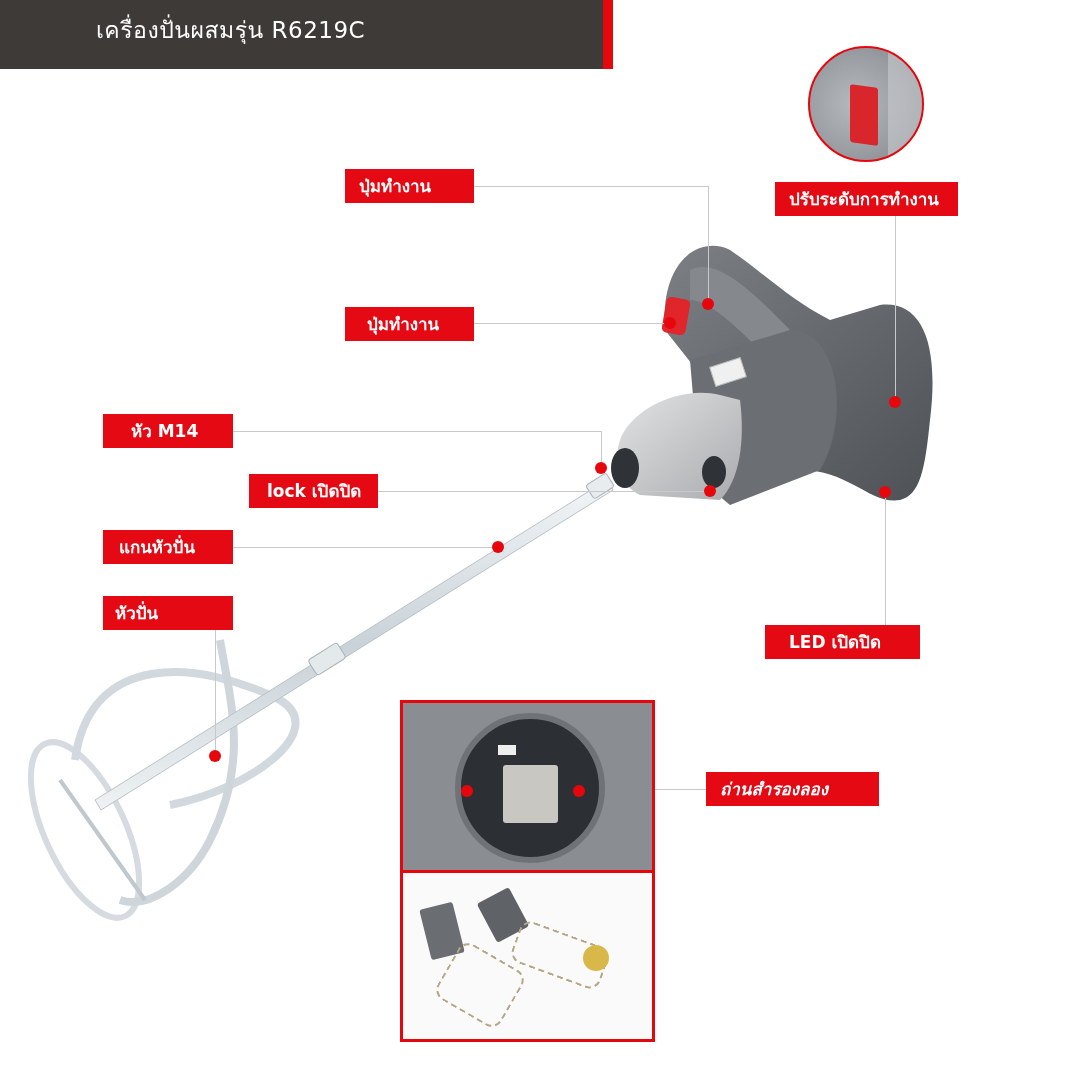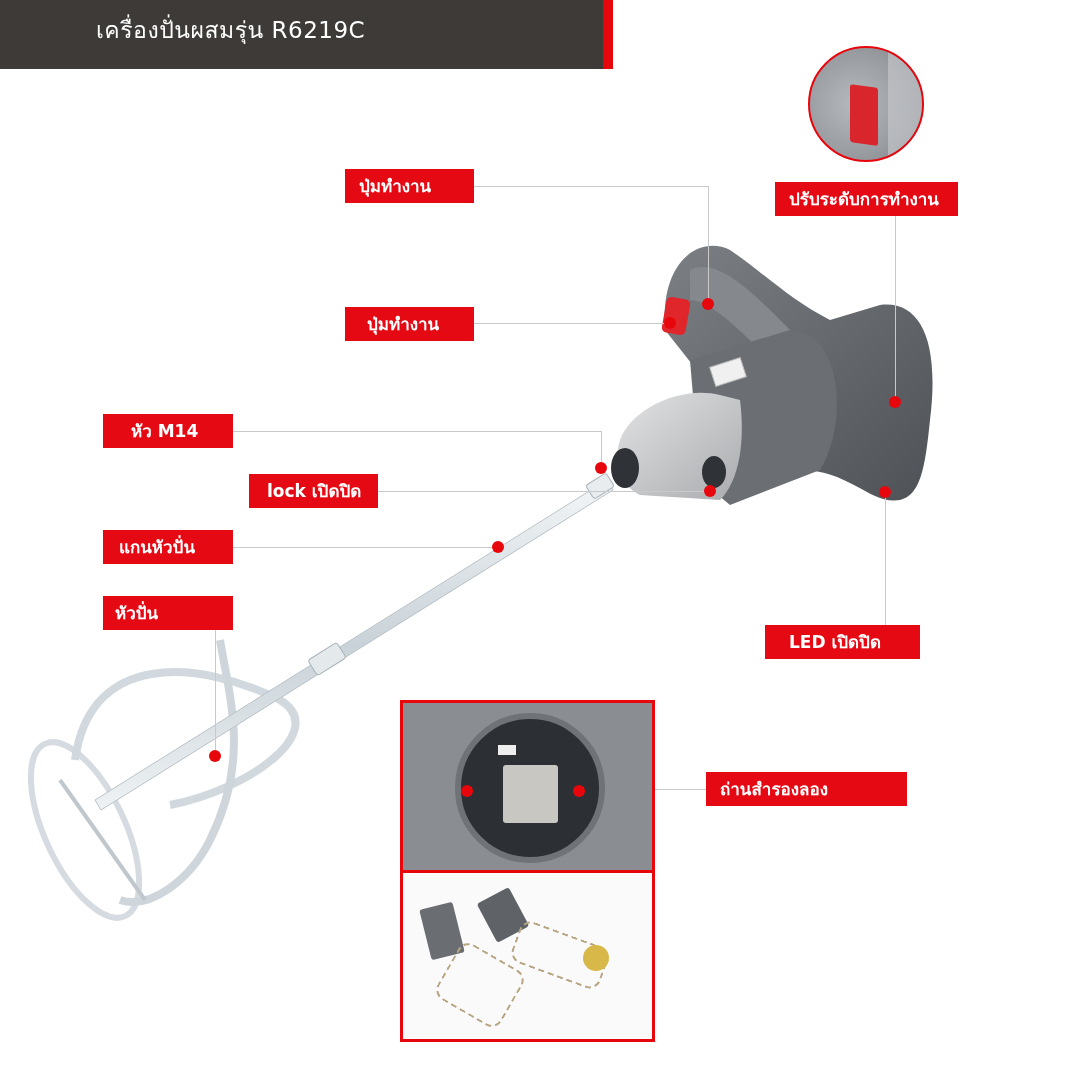--- a/index.html
+++ b/index.html
@@ -120,21 +120,21 @@
 <div class="dot" style="left:215px;top:756px;"></div>
 
 <div class="label" style="left:345px;top:169px;width:129px;">ปุ่มทำงาน</div>
 <div class="label" style="left:345px;top:307px;width:129px;padding-left:22px;">ปุ่มทำงาน</div>
 <div class="label" style="left:775px;top:182px;width:183px;">ปรับระดับการทำงาน</div>
 <div class="label" style="left:103px;top:414px;width:130px;padding-left:28px;">หัว M14</div>
 <div class="label" style="left:249px;top:474px;width:129px;padding-left:18px;">lock เปิดปิด</div>
 <div class="label" style="left:103px;top:530px;width:130px;padding-left:16px;">แกนหัวปั่น</div>
 <div class="label" style="left:103px;top:596px;width:130px;padding-left:12px;">หัวปั่น</div>
 <div class="label" style="left:752px;top:625px;width:155px;padding-left:24px;margin-left:13px;">LED เปิดปิด</div>
-<div class="label" style="left:706px;top:772px;width:201px;">ถ่านสำรองลอง</div>
+<div class="label" style="left:706px;top:772px;width:173px;font-style:italic;">ถ่านสำรองลอง</div>
 
 <div class="inset-box">
   <div class="inset-top">
     <div style="position:absolute;left:52px;top:10px;width:150px;height:150px;border-radius:50%;background:#2c2f33;border:6px solid #6f7377;box-sizing:border-box;"></div>
     <div style="position:absolute;left:100px;top:62px;width:55px;height:58px;background:#c9c7c1;border-radius:3px;"></div>
     <div style="position:absolute;left:95px;top:42px;width:18px;height:10px;background:#eee;"></div>
     <div class="dot" style="left:64px;top:88px;"></div>
     <div class="dot" style="left:176px;top:88px;"></div>
   </div>
   <div class="inset-bottom">

